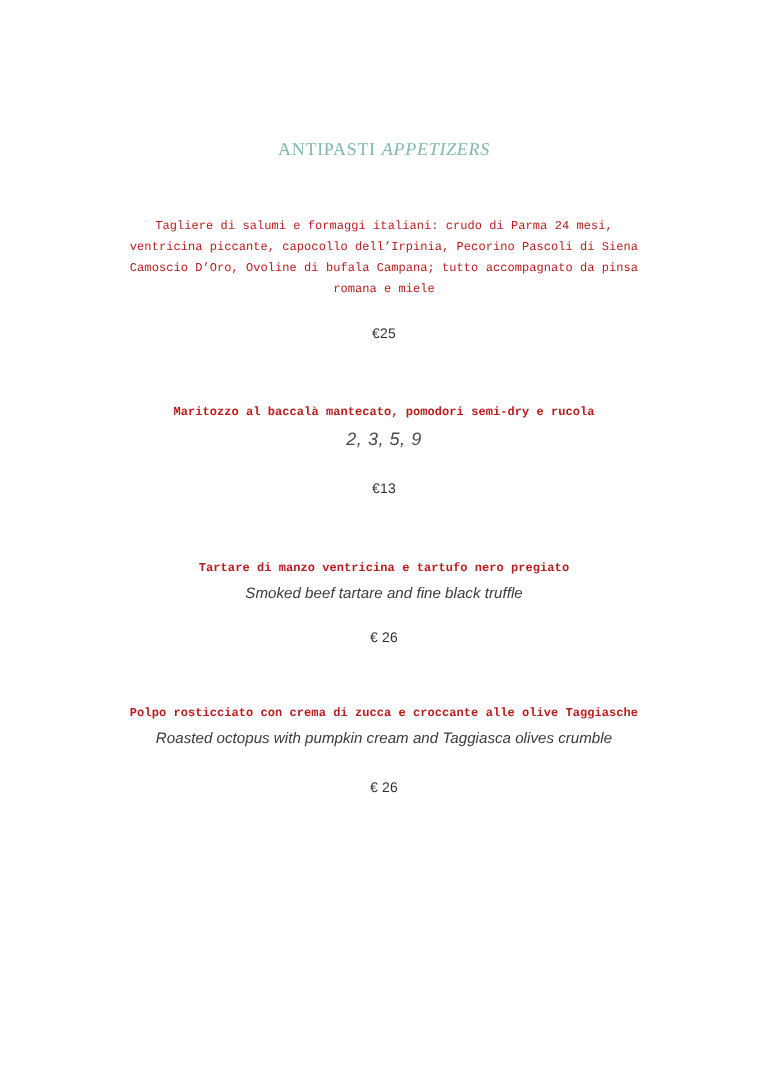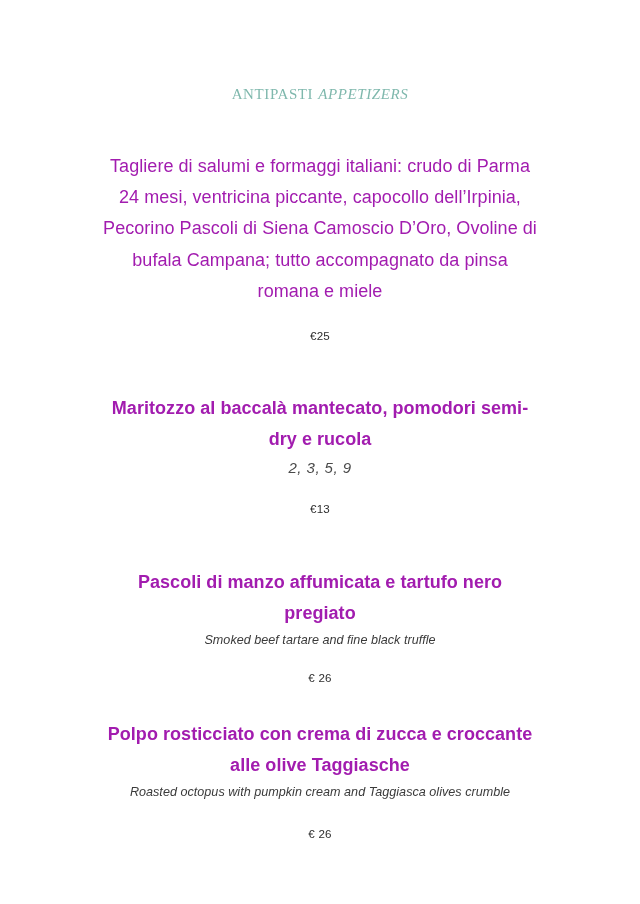--- a/index.html
+++ b/index.html
@@ -20,21 +20,21 @@
     height: 904px;
     box-sizing: border-box;
     padding: 0;
     background: #ffffff;
   }
 
   
   .section-heading {
     text-align: center;
     margin: 0;
-    padding-top: 80px;
+    padding-top: 110px;
     font-family: "Liberation Serif", serif;
     font-size: 22px;
     font-weight: 400;
     letter-spacing: 0.6px;
     line-height: 1.1;
     color: #7fb8ad;
     white-space: nowrap;
   }
   .section-heading .it-title {
     font-variant: small-caps;
@@ -53,27 +53,27 @@
     margin: 0 auto;
     width: 440px;
   }
 
   .menu-item {
     text-align: center;
   }
   .menu-item.item-0 { margin-top: 47px; }
   .menu-item.item-1 { margin-top: 51px; }
   .menu-item.item-2 { margin-top: 52px; }
-  .menu-item.item-3 { margin-top: 35px; }
+  .menu-item.item-3 { margin-top: 49px; }
 
   .item-name {
-    font-family: Liberation Sans, sans-serif;
-    font-size: 18px;
+    font-family: Liberation Mono, monospace;
+    font-size: 10px;
     font-weight: 600;
-    color: #a21caf;
+    color: #b91c1c;
     line-height: 1.72;
     letter-spacing: 0.05px;
     margin: 0;
   }
   .menu-item.item-0 .item-name {
     font-weight: 400;
     line-height: 1.73;
   }
 
   .item-desc {
@@ -136,21 +136,21 @@
       <p class="item-price">€25</p>
     </div>
 
     <div class="menu-item item-1">
       <p class="item-name">Maritozzo al baccalà mantecato, pomodori semi-dry e rucola</p>
       <p class="item-allergens">2, 3, 5, 9</p>
       <p class="item-price">€13</p>
     </div>
 
     <div class="menu-item item-2">
-      <p class="item-name">Pascoli di manzo affumicata e tartufo nero pregiato</p>
+      <p class="item-name">Tartare di manzo ventricina e tartufo nero pregiato</p>
       <p class="item-desc">Smoked beef tartare and fine black truffle</p>
 
       <p class="item-price">€ 26</p>
     </div>
 
     <div class="menu-item item-3">
       <p class="item-name">Polpo rosticciato con crema di zucca e croccante alle olive Taggiasche</p>
       <p class="item-desc">Roasted octopus with pumpkin cream and Taggiasca olives crumble</p>
       <p class="item-price">€ 26</p>
     </div>

